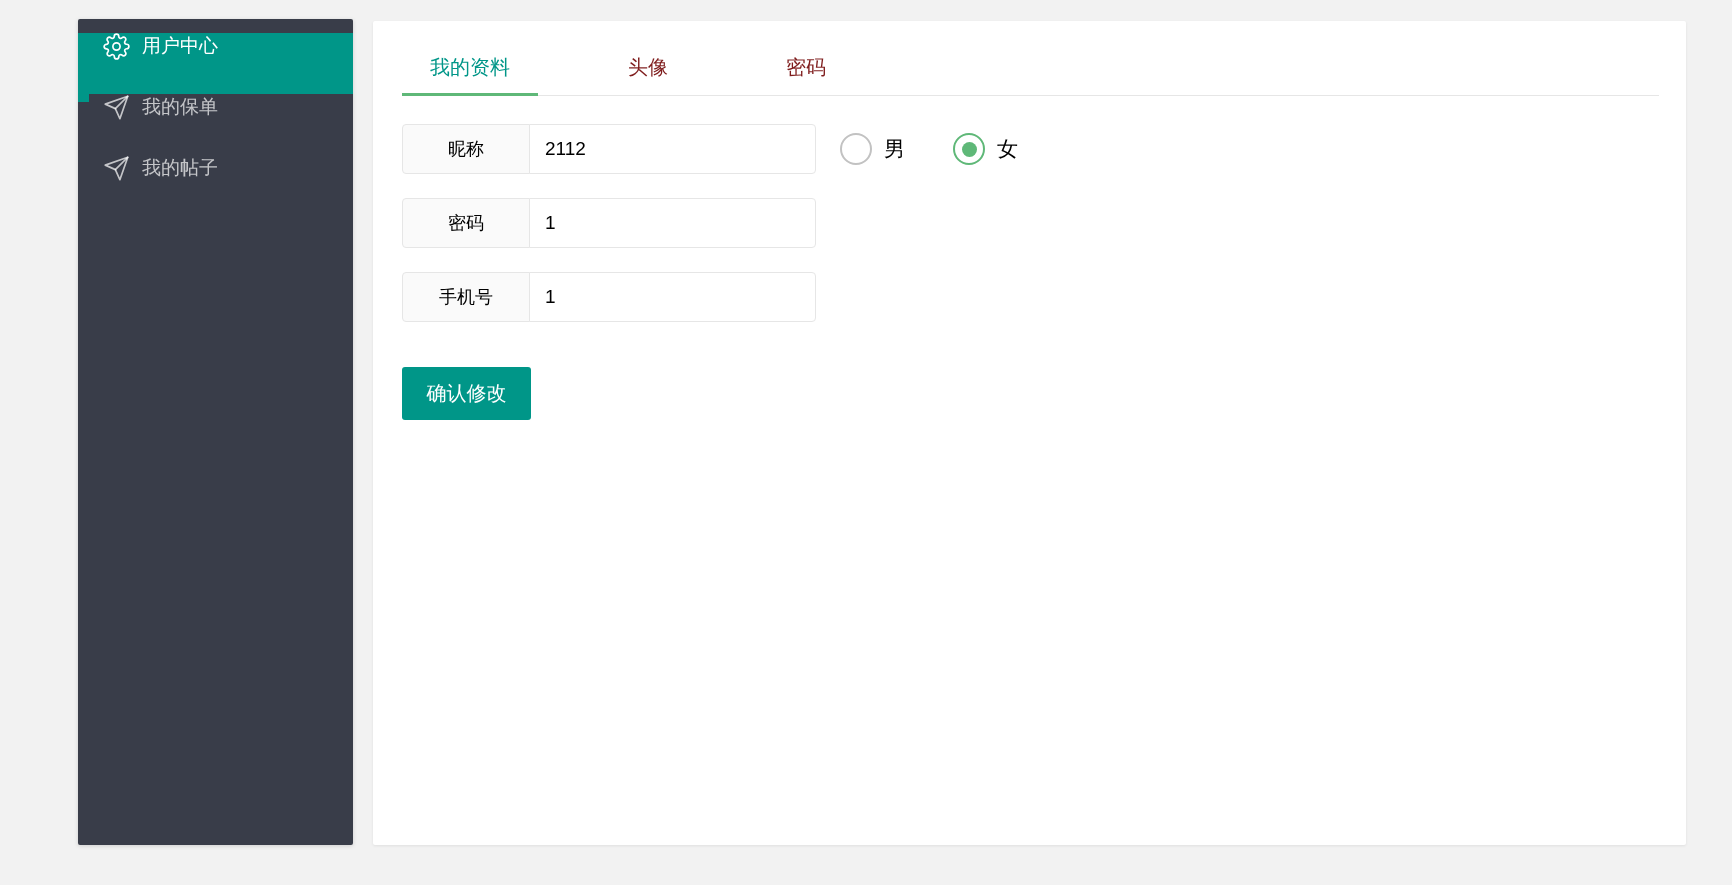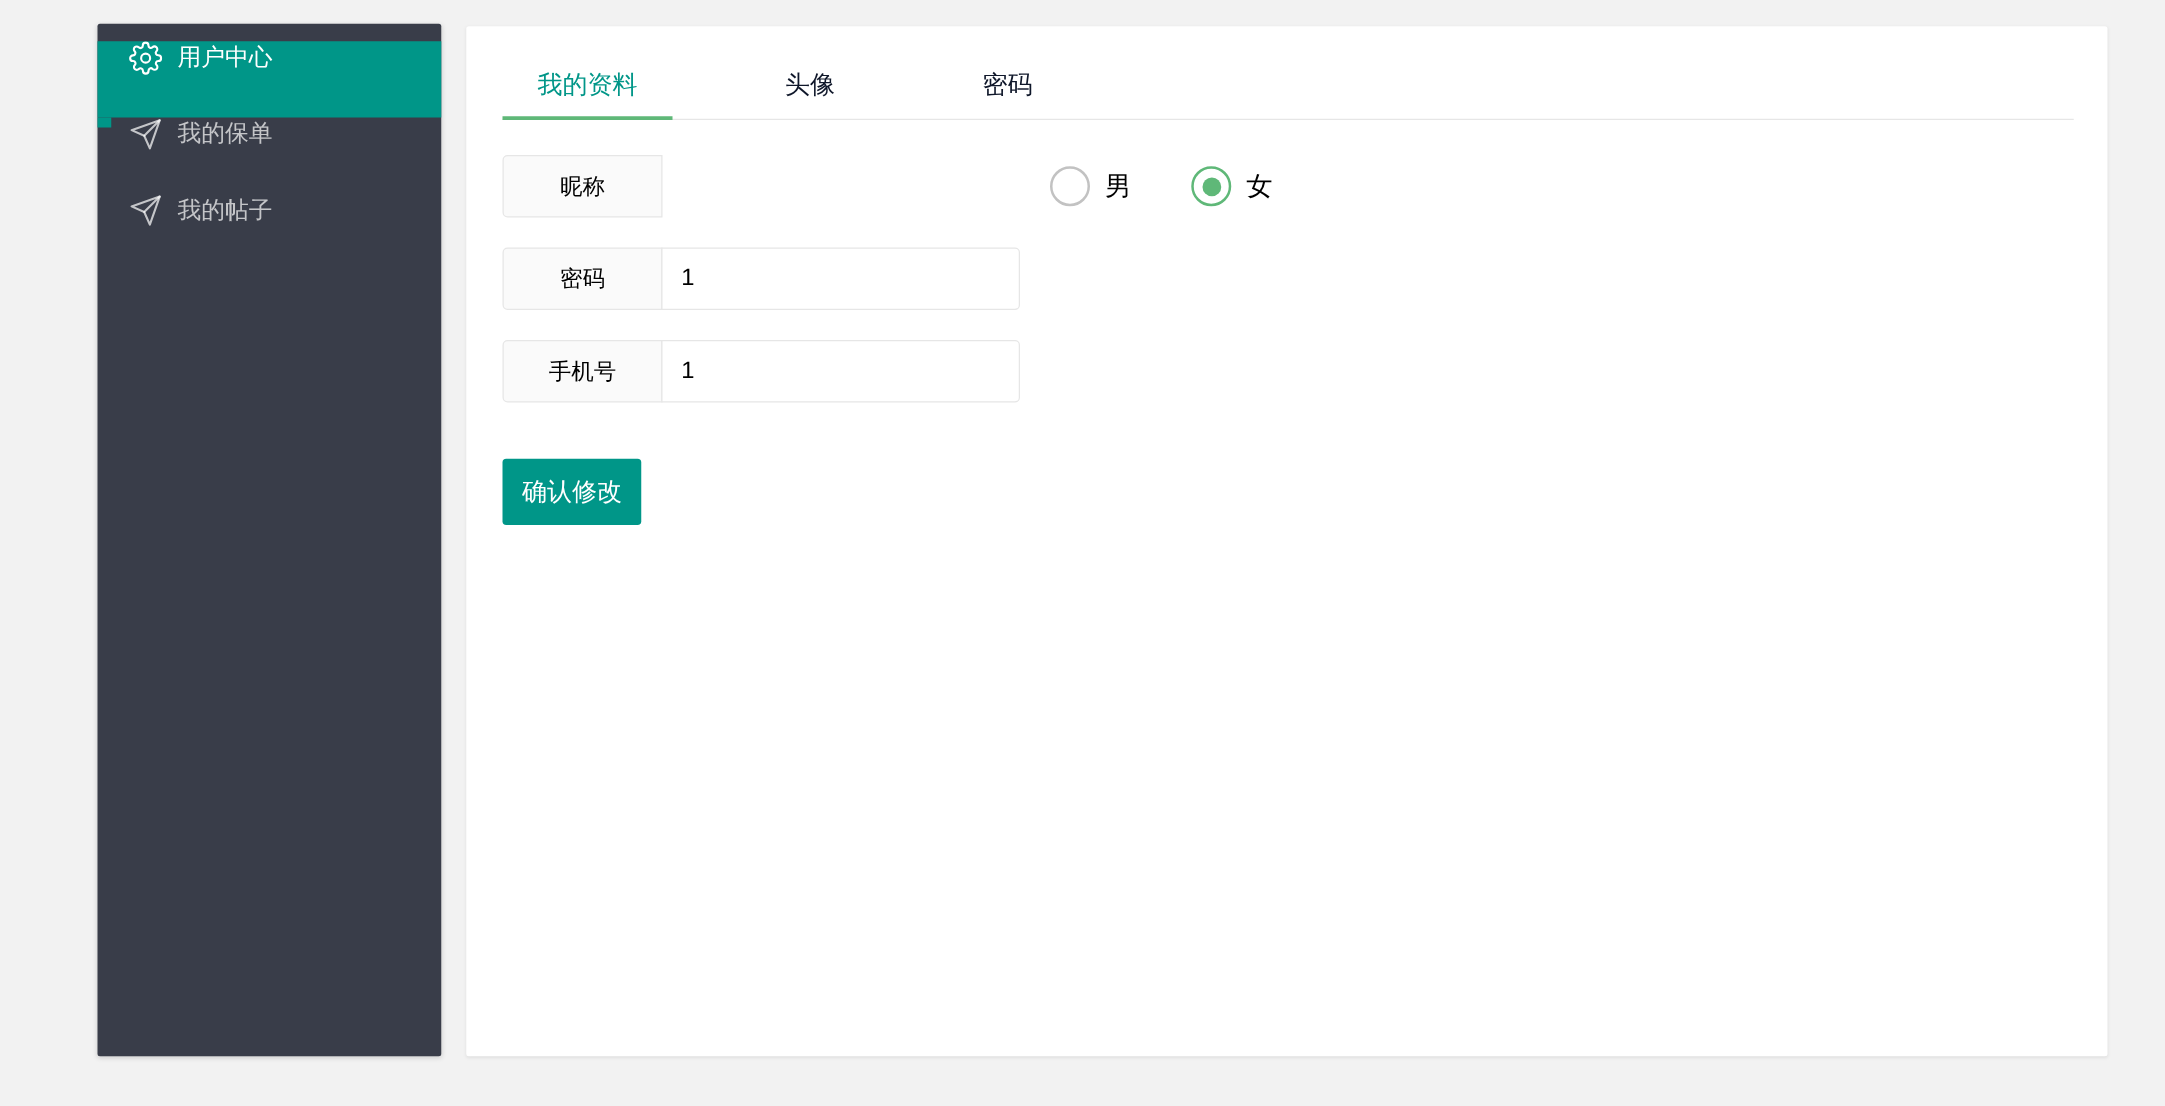--- a/index.html
+++ b/index.html
@@ -30,21 +30,21 @@
     background: #fff; border-radius: 2px;
     box-shadow: 0 1px 3px rgba(0,0,0,.08);
   }
   .tabbar {
     margin: 18px 27px 0 29px; height: 57px;
     border-bottom: 1px solid #e6e6e6;
     display: flex; align-items: stretch; gap: 48px;
   }
   .tab {
     padding: 0 28px; margin-right: 14px; display: flex; align-items: center;
-    font-size: 20px; color: #0f172a; cursor: pointer; position: relative;
+    font-size: 20px; color: #7f1d1d; cursor: pointer; position: relative;
   }
   .tab.active { color: #009688; }
   .tab.active::after {
     content: ""; position: absolute; left: 0; right: 0; bottom: -1px;
     height: 3px; background: #5FB878;
   }
 
   
   .form { margin: 28px 0 0 29px; }
   .form-row { display: flex; width: 414px; height: 50px; margin-bottom: 24px; }
@@ -52,21 +52,21 @@
     width: 128px; background: #fafafa; border: 1px solid #e6e6e6;
     border-radius: 4px 0 0 4px; display: flex; align-items: center; justify-content: center;
     font-size: 18px; color: #000;
   }
   .field {
     flex: 1; margin-left: -1px; border: 1px solid #e6e6e6; border-radius: 0 4px 4px 0;
     padding: 0 15px; font-size: 19px; color: #000; background: #fff; outline: none;
     font-family: "Liberation Sans", "DejaVu Sans", sans-serif;
   }
   .submit {
-    margin-top: 21px; width: 111px; height: 53px; border: none; border-radius: 3px;
+    margin-top: 21px; width: 129px; height: 53px; border: none; border-radius: 3px;
     background: #009688; color: #fff; font-size: 20px; cursor: pointer;
     font-family: "Liberation Sans", "DejaVu Sans", sans-serif;
   }
 
   
   .gender {
     position: absolute; left: 467px; top: 103px; height: 50px;
     display: flex; align-items: center; gap: 48px;
   }
   .radio { display: flex; align-items: center; cursor: pointer; }
@@ -125,20 +125,21 @@
 
     <div class="tabbar">
       <div class="tab active">我的资料</div>
       <div class="tab">头像</div>
       <div class="tab">密码</div>
     </div>
 
     <div class="form">
       <div class="form-row">
         <div class="addon">昵称</div>
+        <input class="field" type="text" value="2112" style="">
       </div>
 
       <div class="form-row">
         <div class="addon">密码</div>
         <input class="field" type="text" value="1" style="">
       </div>
 
       <div class="form-row">
         <div class="addon">手机号</div>
         <input class="field" type="text" value="1" style="">

